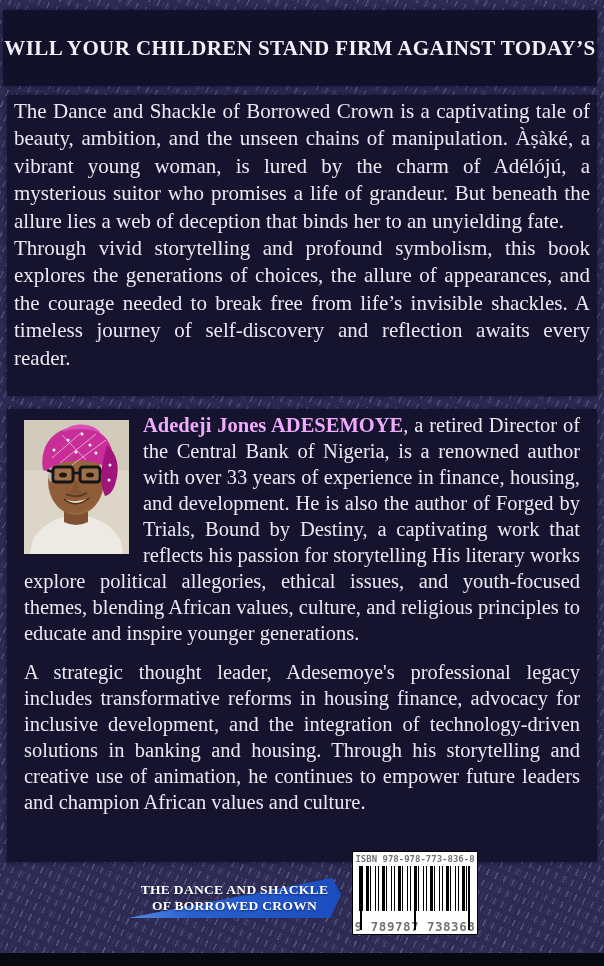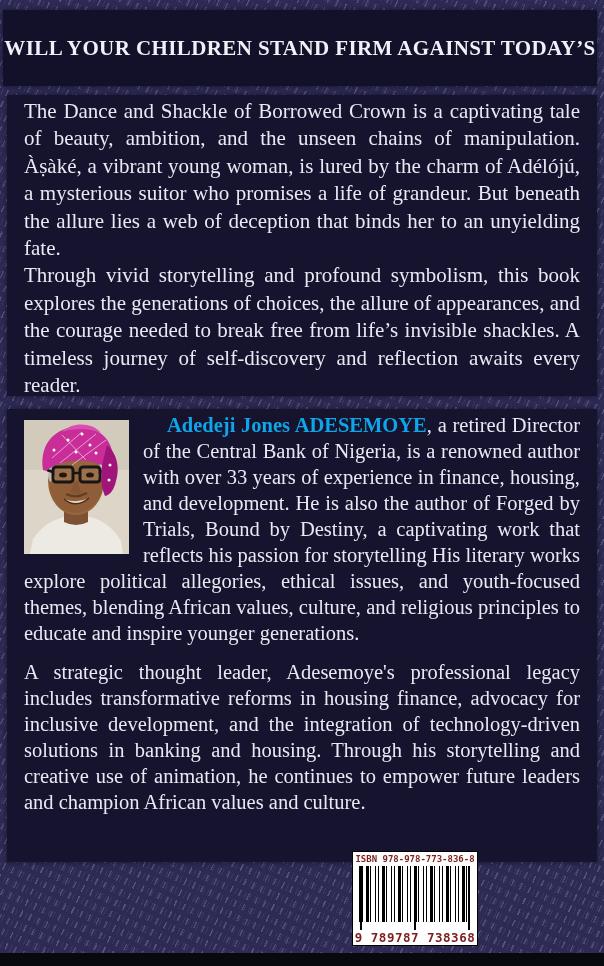--- a/index.html
+++ b/index.html
@@ -20,45 +20,45 @@
     display:flex; flex-direction:column; justify-content:center; align-items:center;
     text-align:center;
   }
   .headline-line {
     font-size:21px; font-weight:bold; letter-spacing:.4px; line-height:30px;
     color:#f1f0f8; white-space:nowrap;
   }
 
   .synopsis-panel {
     left:7px; top:95px; width:590px; height:301px;
-    padding:3px 17px; box-sizing:border-box;
+    padding:3px 7px; box-sizing:border-box;
   }
   .synopsis-panel p {
     margin:0; font-size:21px; line-height:27.4px; text-align:justify; color:#eae9f3;
   }
 
   .author-panel {
     left:7px; top:409px; width:590px; height:453px;
     padding:3px 17px; box-sizing:border-box;
   }
   .author-panel p {
     margin:0; font-size:20.5px; line-height:26px; text-align:justify; color:#eae9f3;
   }
   .author-photo {
     float:left; width:105px; height:134px; margin:8px 14px 4px 0;
     background:linear-gradient(180deg,#d5cebf 0%, #e7e1d4 70%, #ded8ca 100%);
   }
-  .author-name { font-weight:bold; color:#0ea5e9;margin-left:24px; }
+  .author-name { font-weight:bold; color:#f0abfc; }
   .legacy { margin-top:13px !important; }
 
   .isbn-box {
-    position:absolute; left:352px; top:851px; width:126px; height:95px;
+    position:absolute; left:352px; top:851px; width:126px; height:84px;
     background:#fff; border:1px solid #000; box-sizing:border-box;
     display:flex; flex-direction:column; align-items:center;
-    font-family:"DejaVu Sans Mono", monospace; color:#7f1d1d;
+    font-family:"DejaVu Sans Mono", monospace; color:#737373;
   }
   .isbn-label { font-size:9px; font-weight:bold; letter-spacing:0; margin-top:2px; white-space:nowrap; }
   .barcode-bars {
     position:relative; width:112px; height:58px; margin-top:2px;
     background:
       repeating-linear-gradient(90deg,
         #000 0 1.5px, #fff 1.5px 3px,
         #000 3px 4px, #fff 4px 7.5px,
         #000 7.5px 10px, #fff 10px 11.5px,
         #000 11.5px 12.5px, #fff 12.5px 16px);
@@ -149,16 +149,23 @@
   <div class="isbn-box">
     <div class="isbn-label">ISBN 978-978-773-836-8</div>
     <div class="barcode-bars">
       <div class="guard g-left"></div>
       <div class="guard g-mid"></div>
       <div class="guard g-right"></div>
     </div>
     <div class="isbn-digits">9 789787 738368</div>
   </div>
 
+  <div class="title-banner">
+    <div class="banner-shape"></div>
+    <div class="banner-text">
+      <div>THE DANCE AND SHACKLE</div>
+      <div>OF BORROWED CROWN</div>
+    </div>
+  </div>
 
   <div class="bottom-edge-bar"></div>
 
 </div>
 
 </body></html>

